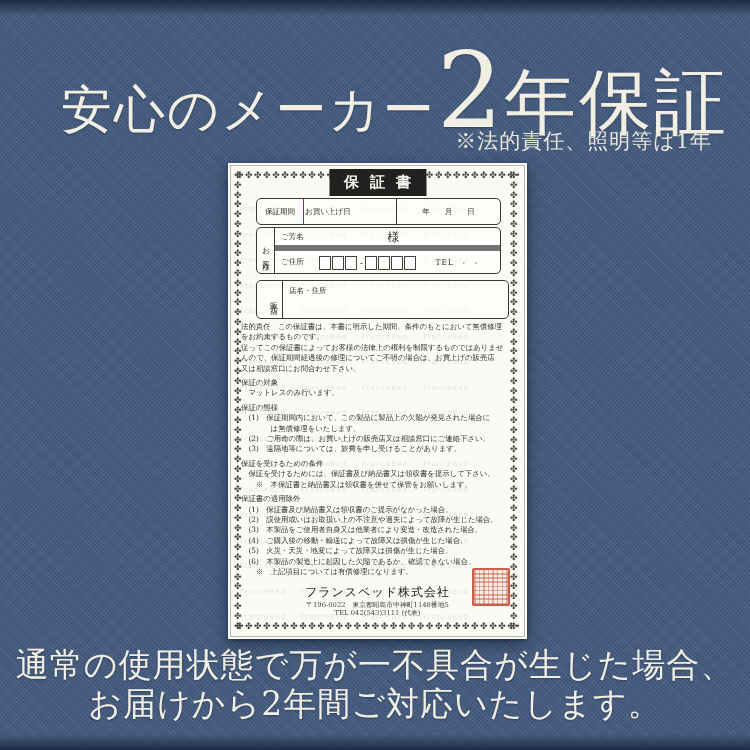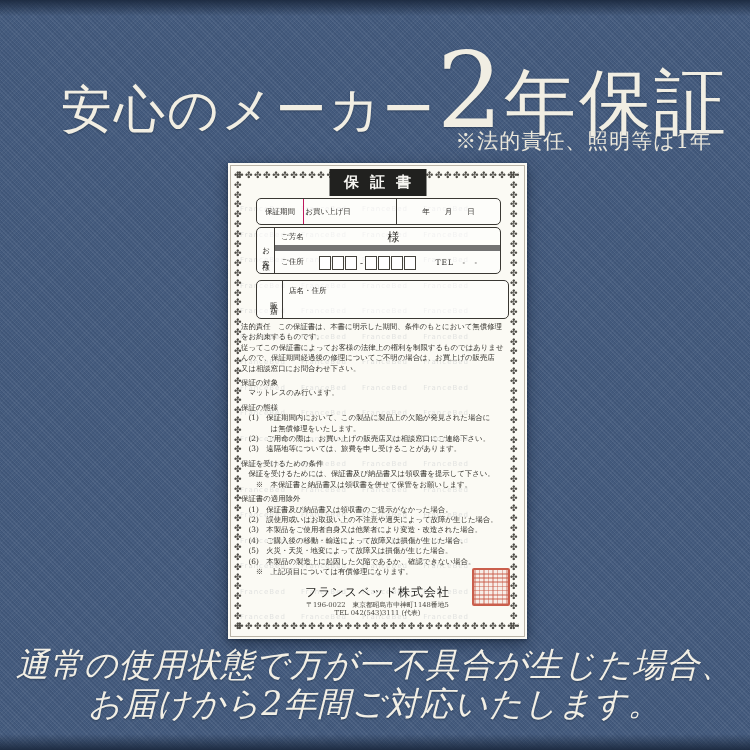--- a/index.html
+++ b/index.html
@@ -57,21 +57,21 @@
   
   .company{position:absolute;left:0;right:0;bottom:21px;text-align:center;}
   .company-name{font-size:12px;letter-spacing:1px;color:#1f1e1c;font-family:"DejaVu Sans","Liberation Sans",sans-serif;}
   .company-addr,.company-tel{font-size:6.8px;line-height:8.6px;color:#4a4842;}
   .seal{position:absolute;right:17px;bottom:33px;width:34px;height:34px;border:2px solid #c2432f;border-radius:2px;opacity:.85;
     background:
       repeating-linear-gradient(0deg, rgba(194,67,47,.5) 0 1.5px, rgba(0,0,0,0) 1.5px 4.2px),
       repeating-linear-gradient(90deg, rgba(194,67,47,.45) 0 1.5px, rgba(0,0,0,0) 1.5px 4.6px),
       rgba(194,67,47,.08);}
   
-  .footer{position:absolute;left:0;right:0;top:645px;text-align:center;color:#f2efe5;font-size:33px;line-height:39px;letter-spacing:1px;text-shadow:0 1px 2px rgba(10,20,35,.35);font-style:italic;}
+  .footer{position:absolute;left:0;right:0;top:645px;text-align:center;color:#f2efe5;font-size:33px;line-height:39px;letter-spacing:1px;text-shadow:0 1px 2px rgba(10,20,35,.35);}
 </style>
 </head>
 <body>
 
 <div class="page">
 
   <div class="heading">
     <span class="heading-prefix">安心のメーカー</span>
     <span class="heading-big">2</span>
     <span class="heading-suffix">年保証</span>

